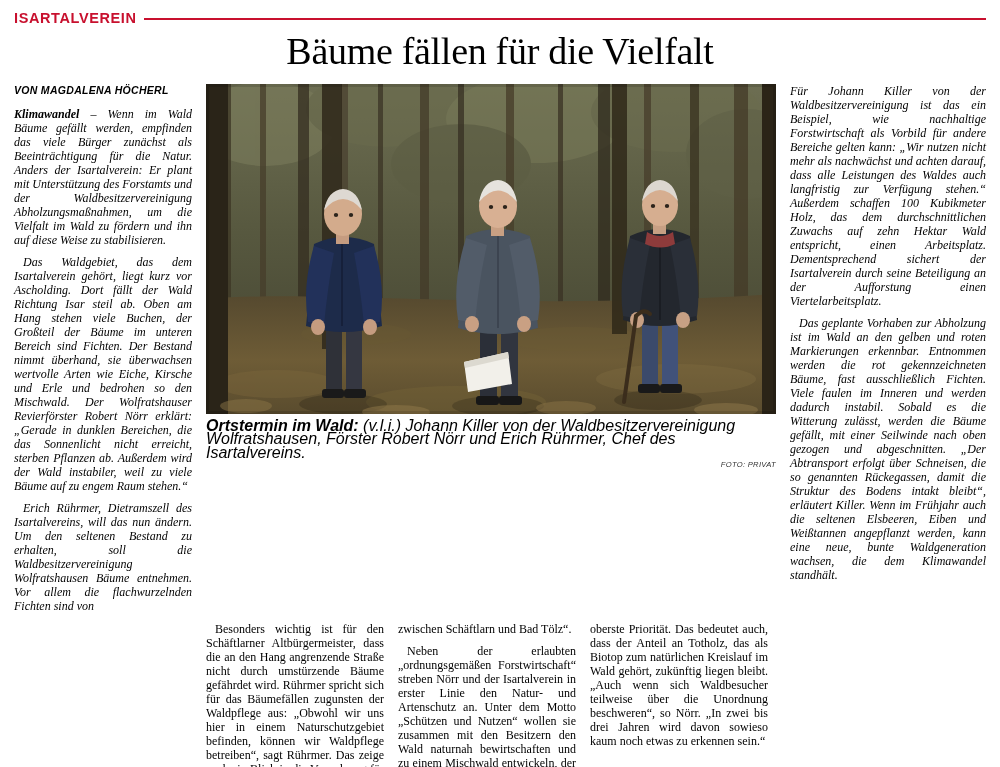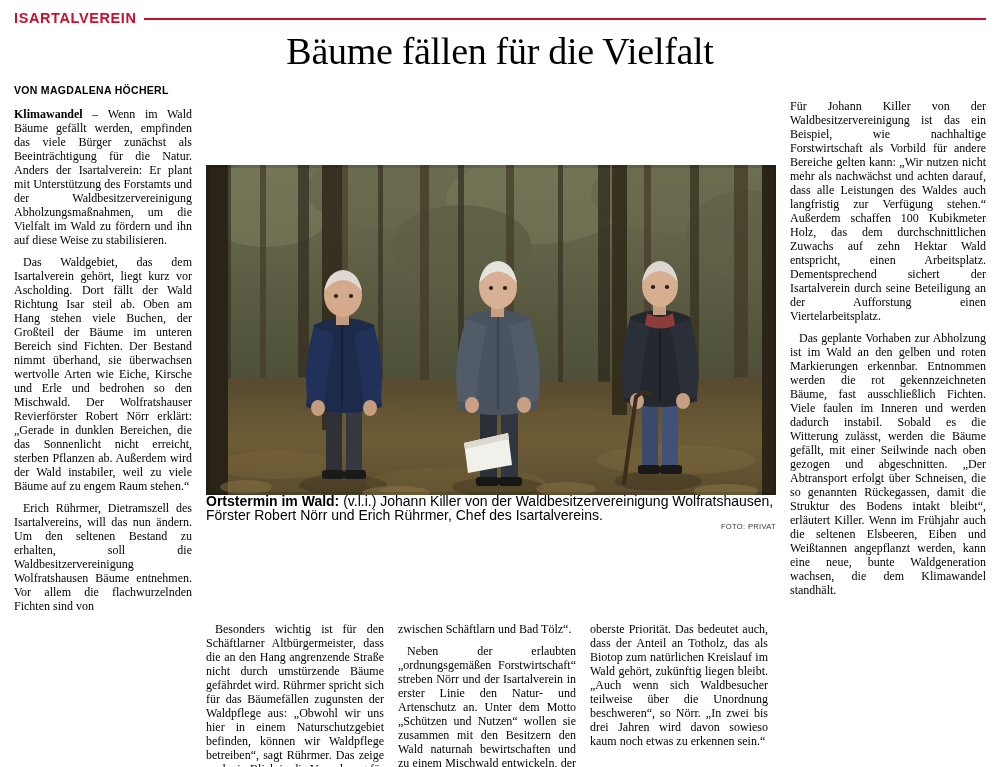--- a/index.html
+++ b/index.html
@@ -51,21 +51,22 @@
     font-size: 38px;
     line-height: 1.05;
     margin: 6px 0 12px 0;
     letter-spacing: -0.3px;
   }
 
   
   .top-area {
     display: flex;
     gap: 14px;
-    align-items: center;
+    align-items: flex-start;
+    font-style: italic;
   }
   .col-left {
     width: 178px;
     flex: 0 0 178px;
   }
   .col-mid {
     width: 570px;
     flex: 0 0 570px;
   }
   .col-right {
@@ -108,22 +109,23 @@
   .photo {
     position: relative;
     width: 570px;
     height: 330px;
     overflow: hidden;
     background: #2b2b20;
   }
   .photo svg { display: block; }
 
   .caption {
+    margin-top: 5px;
     font-family: "Liberation Sans", sans-serif;
-    font-size: 14px;
+    font-size: 16px;
     line-height: 13.6px;
   }
   .caption b { font-weight: bold; }
   .credit {
     margin-top: 0;
     text-align: right;
     font-family: "Liberation Sans", sans-serif;
     font-size: 7.6px;
     letter-spacing: 0.3px;
     color: #333;

